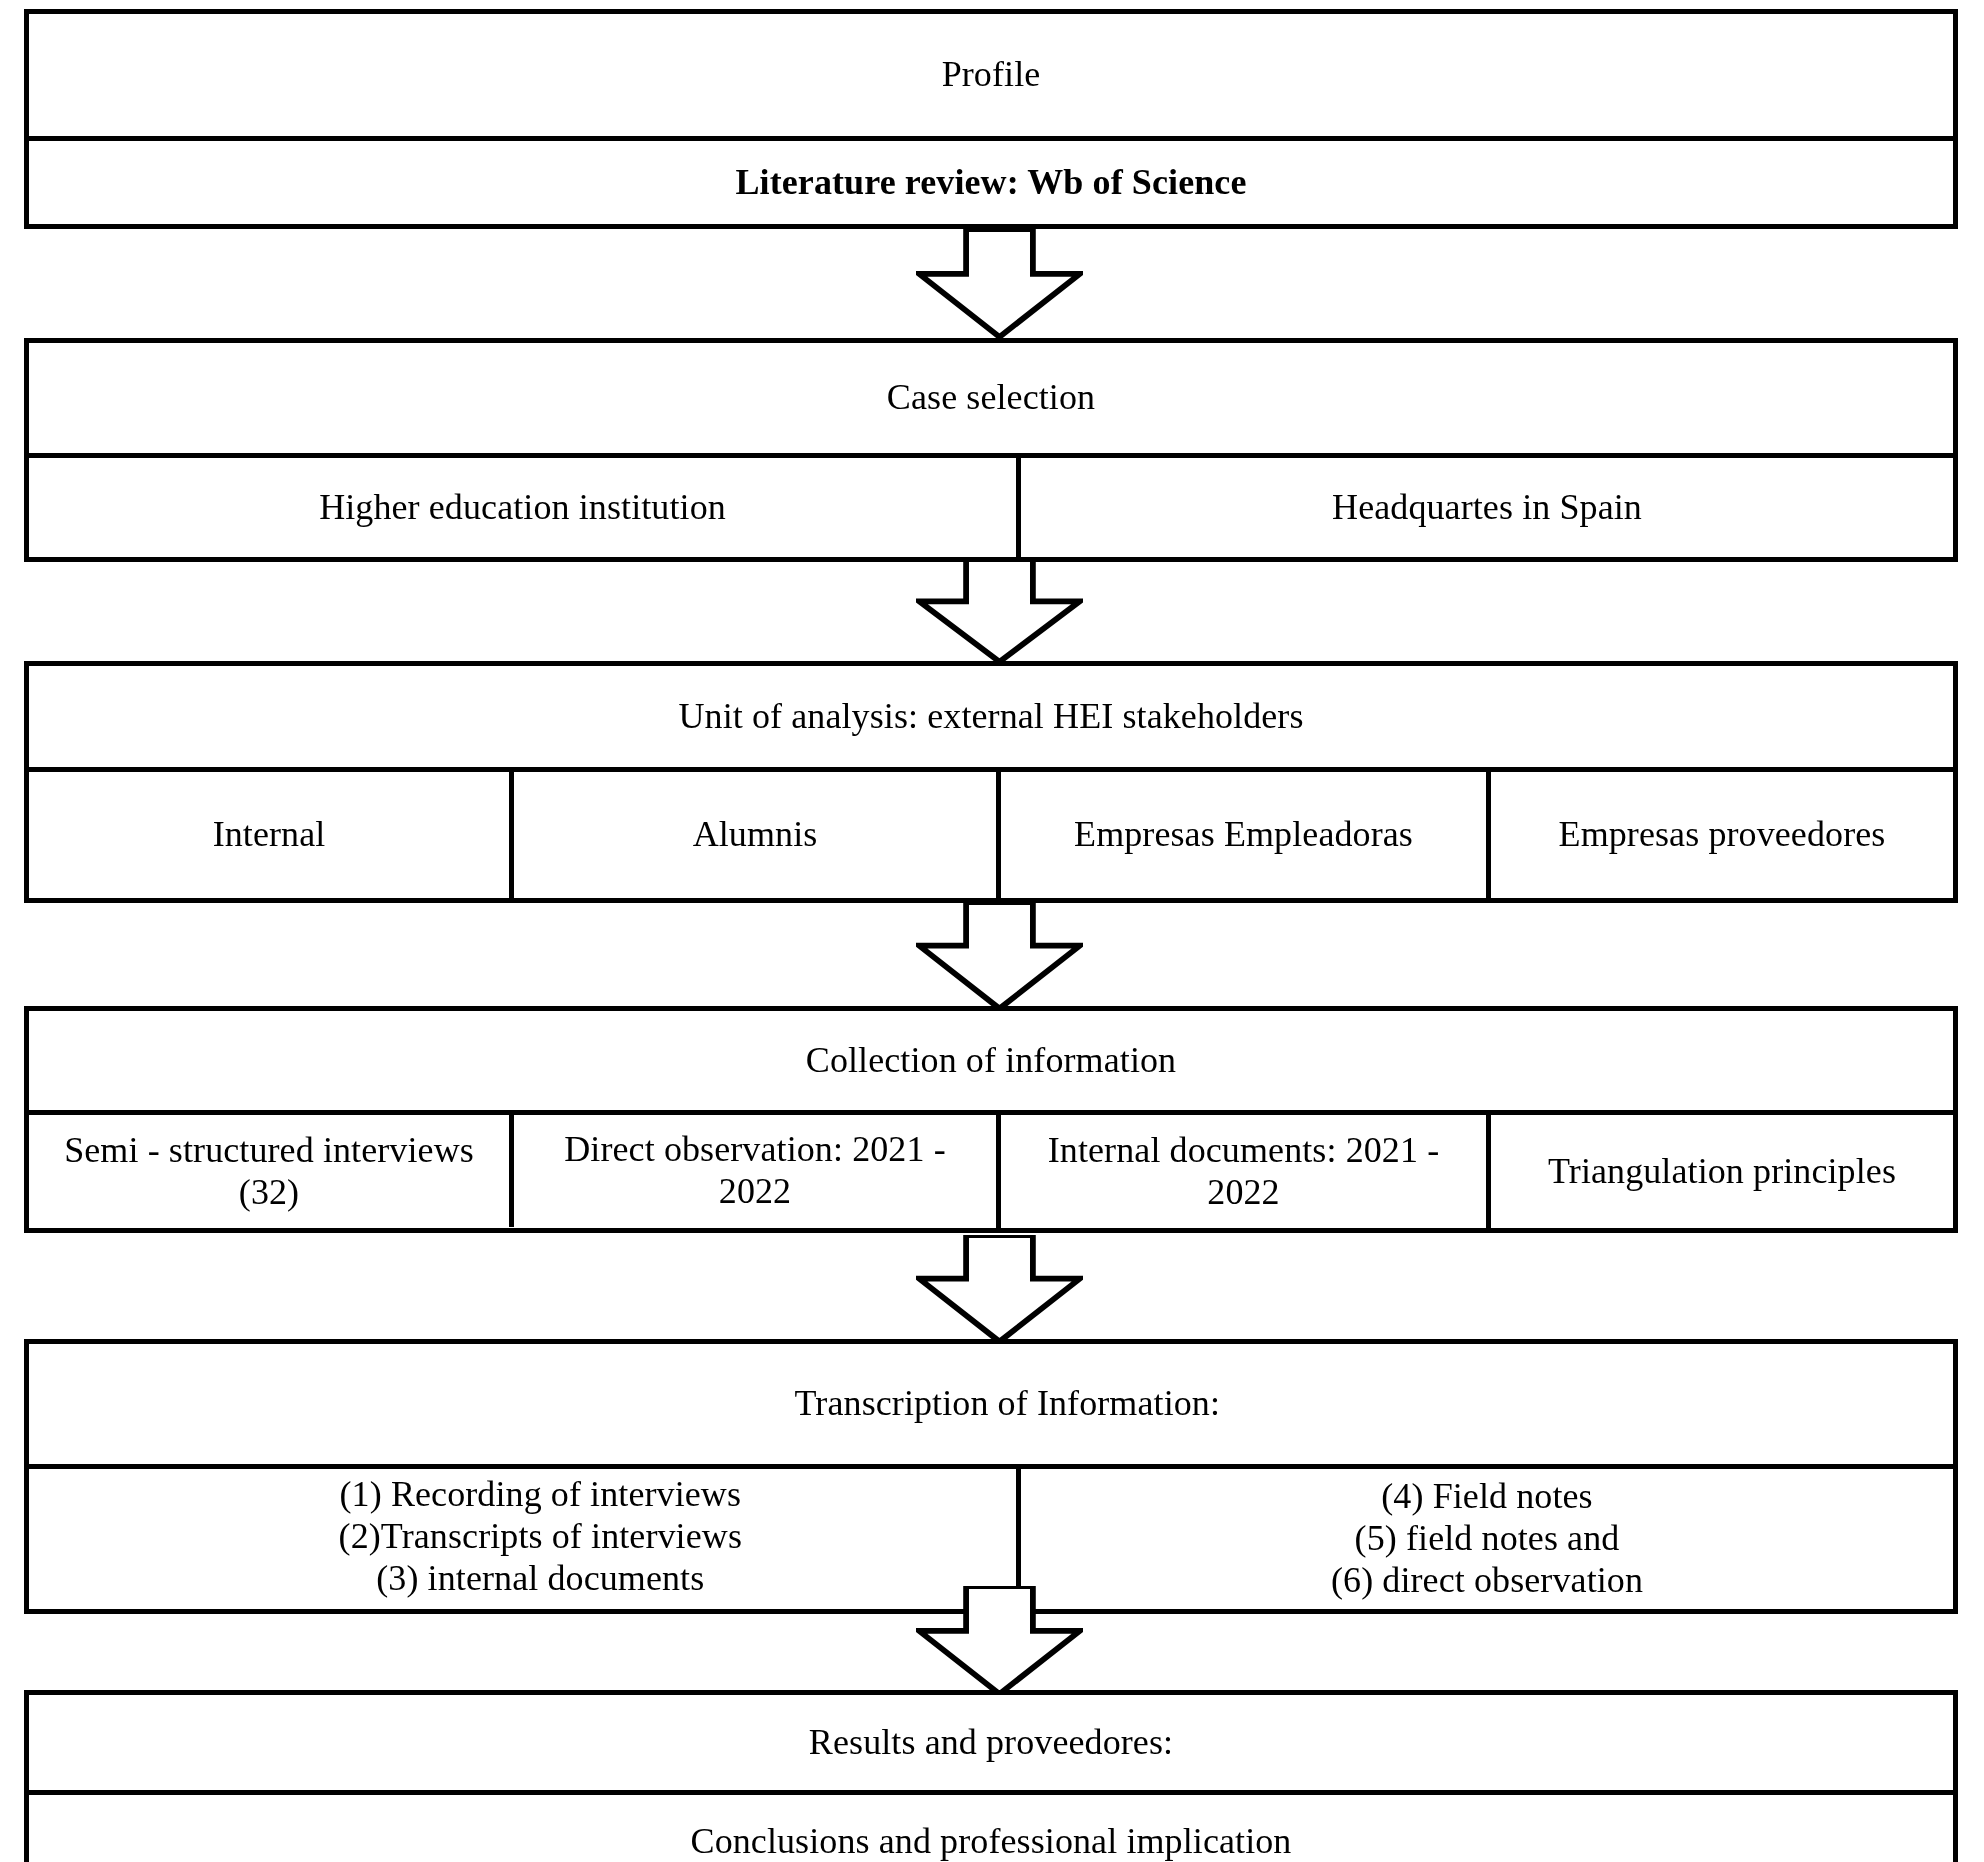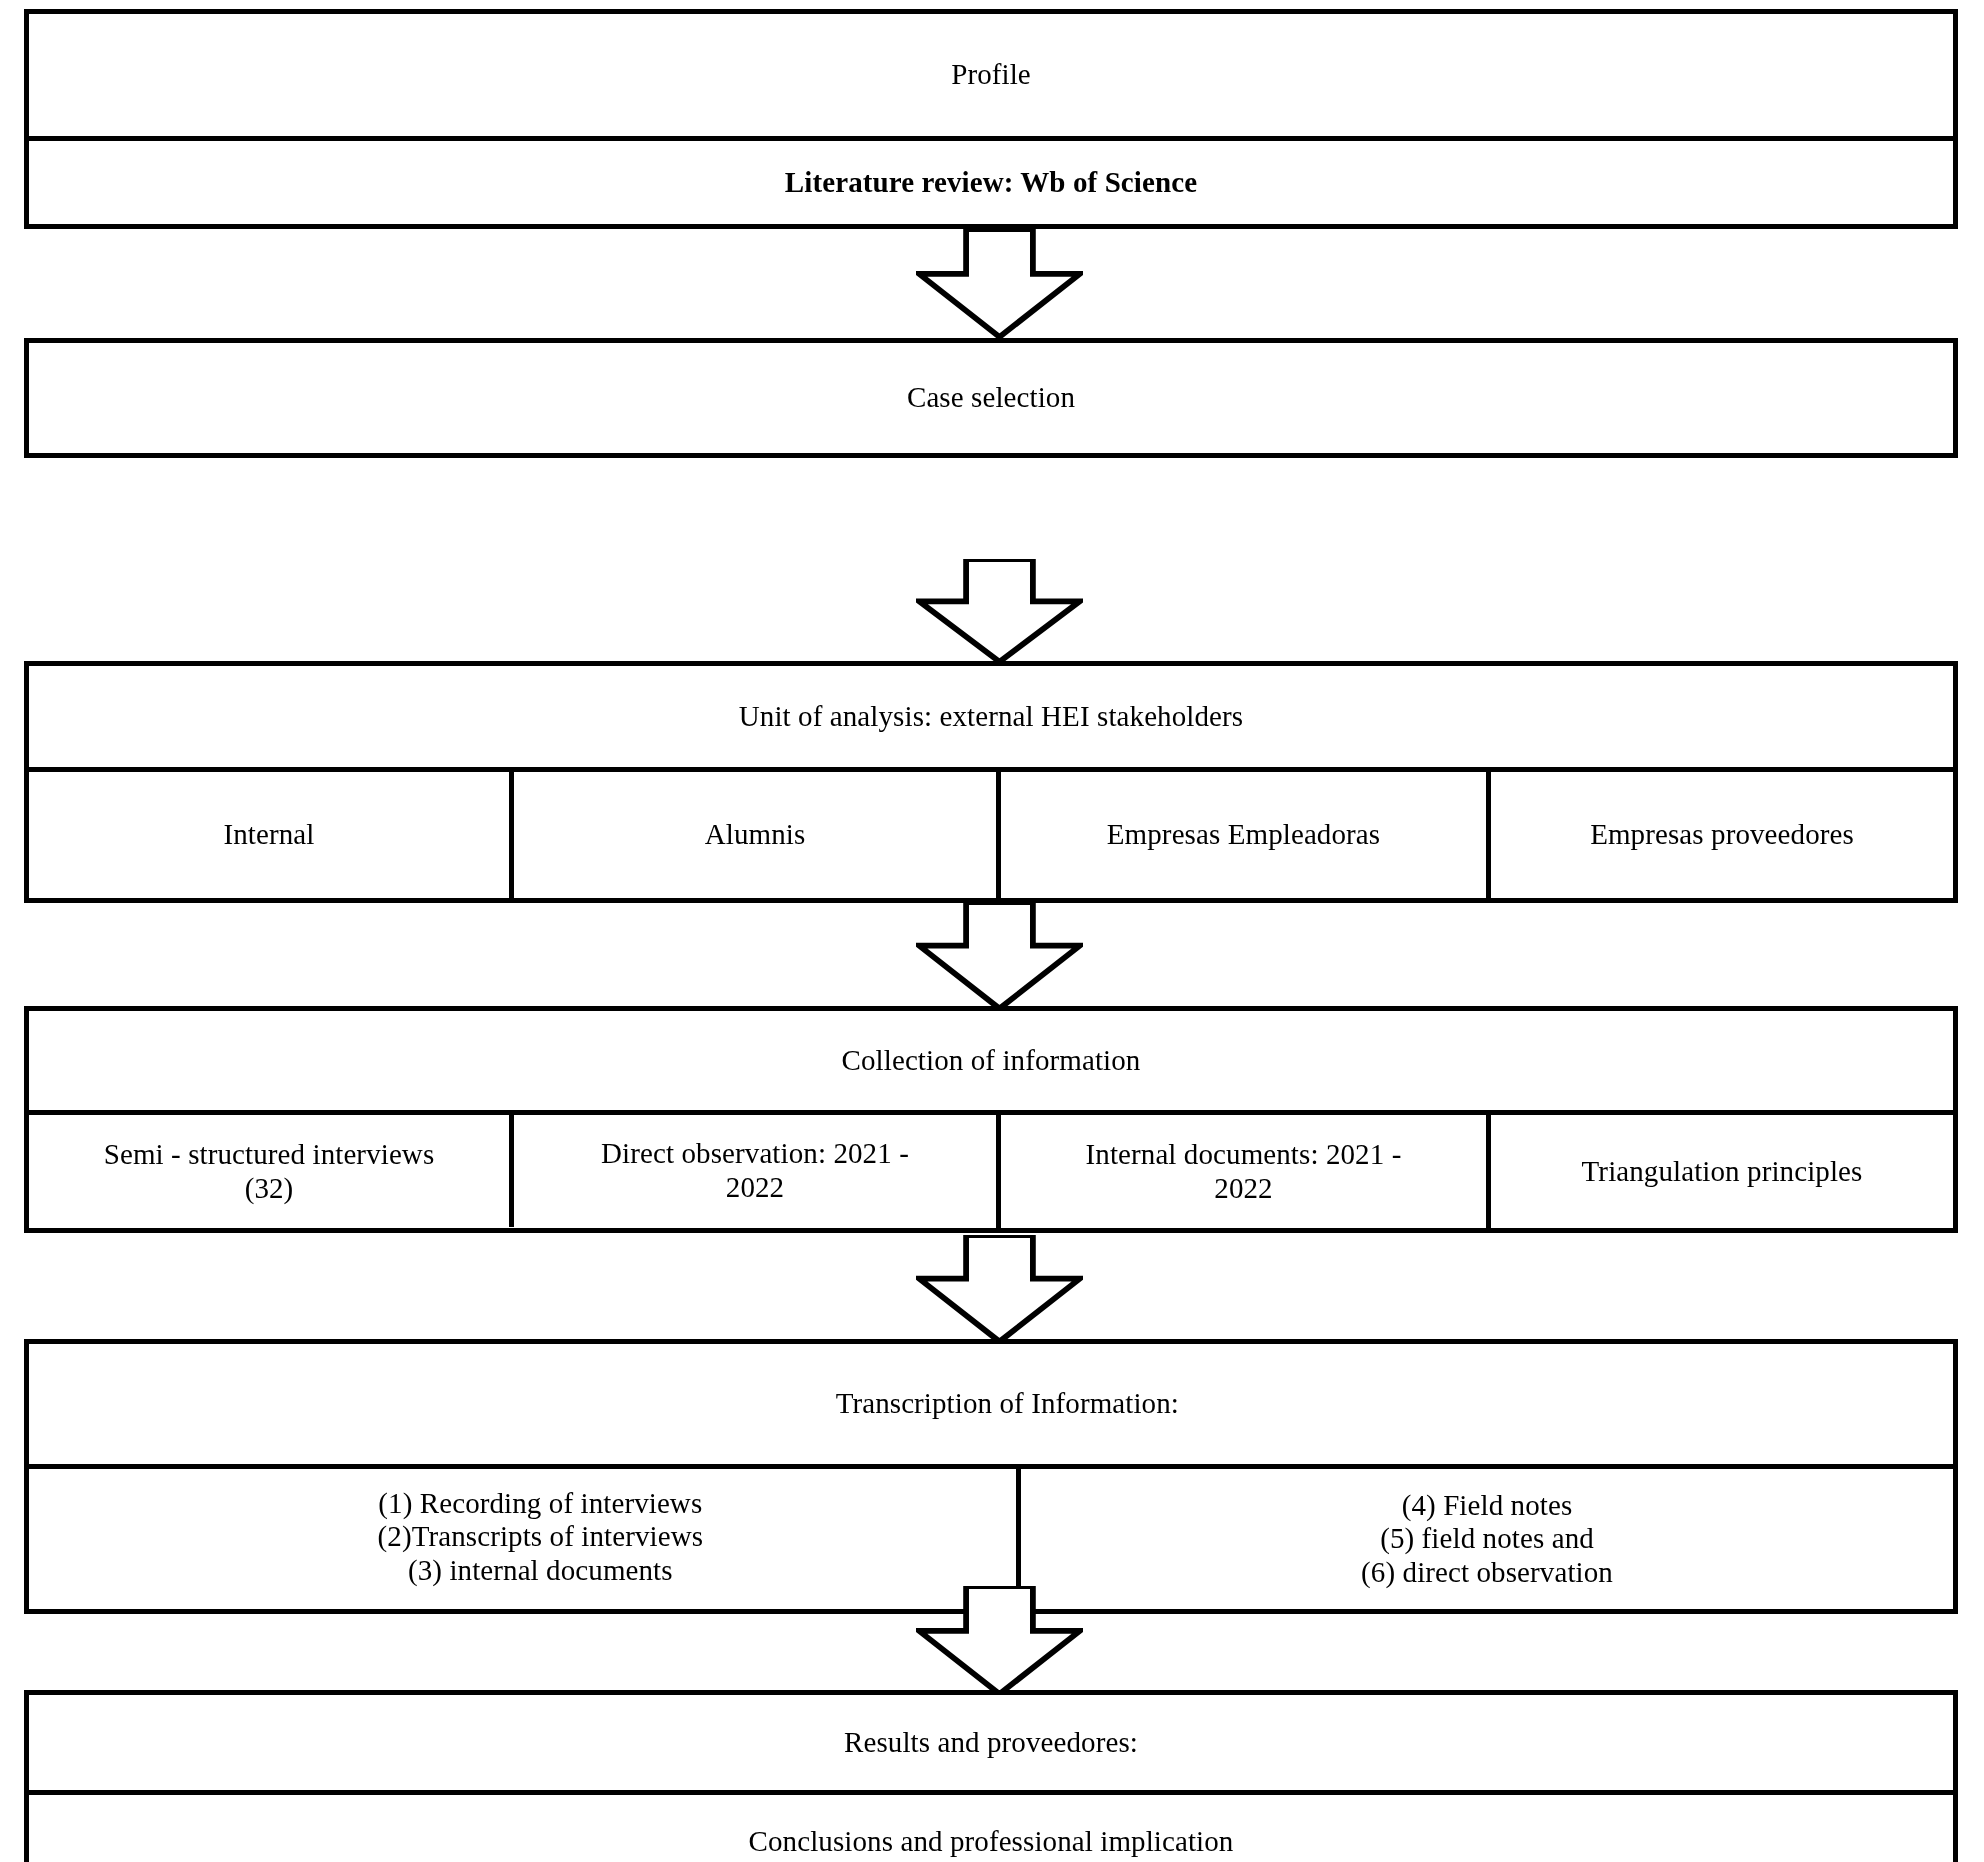--- a/index.html
+++ b/index.html
@@ -42,21 +42,21 @@
   }
 
   .cell {
     box-sizing: border-box;
     display: flex;
     align-items: center;
     justify-content: center;
     text-align: center;
     background: #ffffff;
     padding: 2.6px 6.4px;
-    font-size: 29px;
+    font-size: 36px;
     line-height: 1.16;
     letter-spacing: 0.1px;
   }
 
   .cell + .cell {
     border-left: 5.8px solid #000000;
   }
 
   .cell.multiline {
     white-space: pre-line;
@@ -91,20 +91,28 @@
       <polygon points="78,0 182,0 182,70 255,70 130,168 5,70 78,70" fill="#ffffff" stroke="#000000" stroke-width="9" stroke-linejoin="miter"></polygon>
     </svg>
   </div>
 
   <div class="stage" style="top:338px;">
     <div class="row">
       <div class="cell" style="flex:1 1 100%; height:110px;">
         <span>Case selection</span>
       </div>
     </div>
+    <div class="row divided">
+      <div class="cell" style="flex:0 0 987px; height:99px;">
+        <span>Higher education institution</span>
+      </div>
+      <div class="cell" style="flex:1 1 auto; height:99px;">
+        <span>Headquartes in Spain</span>
+      </div>
+    </div>
   </div>
 
   <div class="arrow-wrap" style="top:559px; height:104px;">
     <svg viewBox="0 0 260 162" preserveAspectRatio="none">
       <polygon points="78,0 182,0 182,66 255,66 130,160 5,66 78,66" fill="#ffffff" stroke="#000000" stroke-width="9" stroke-linejoin="miter"></polygon>
     </svg>
   </div>
 
   <div class="stage" style="top:661px;">
     <div class="row">

